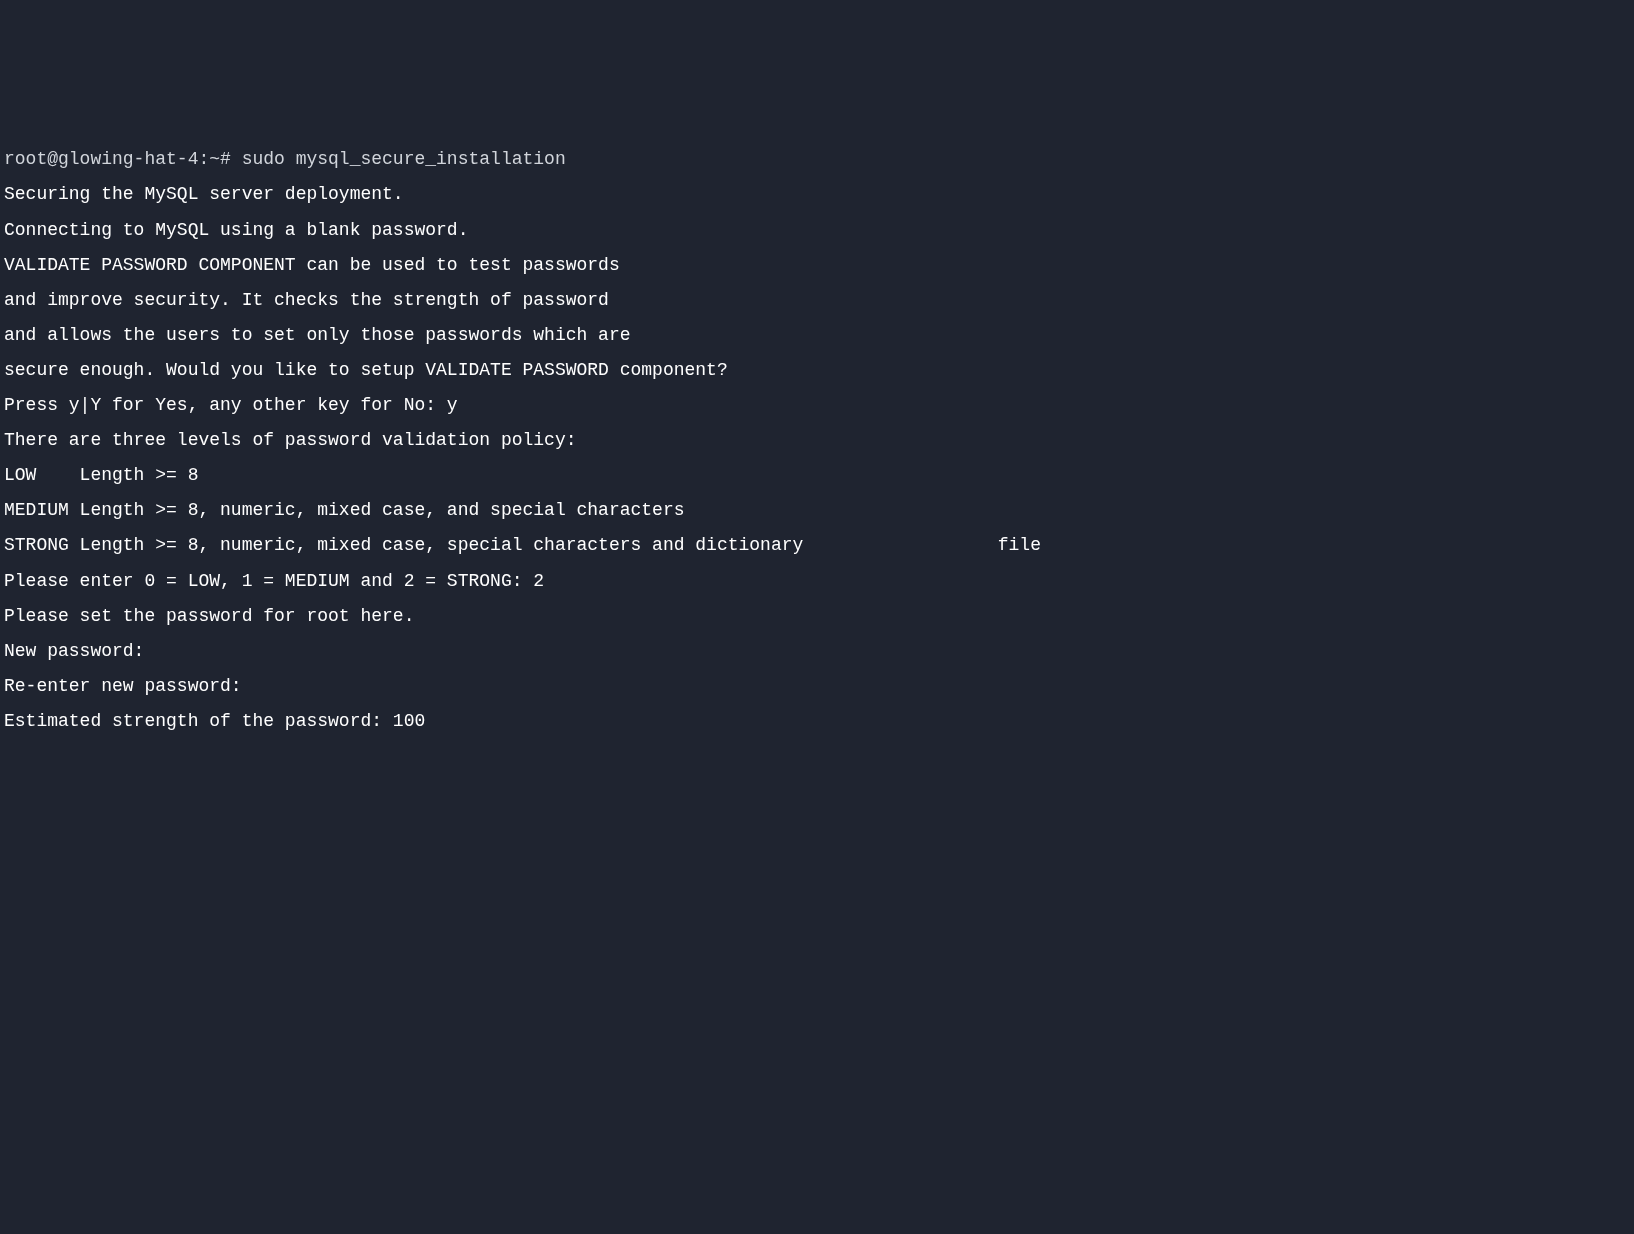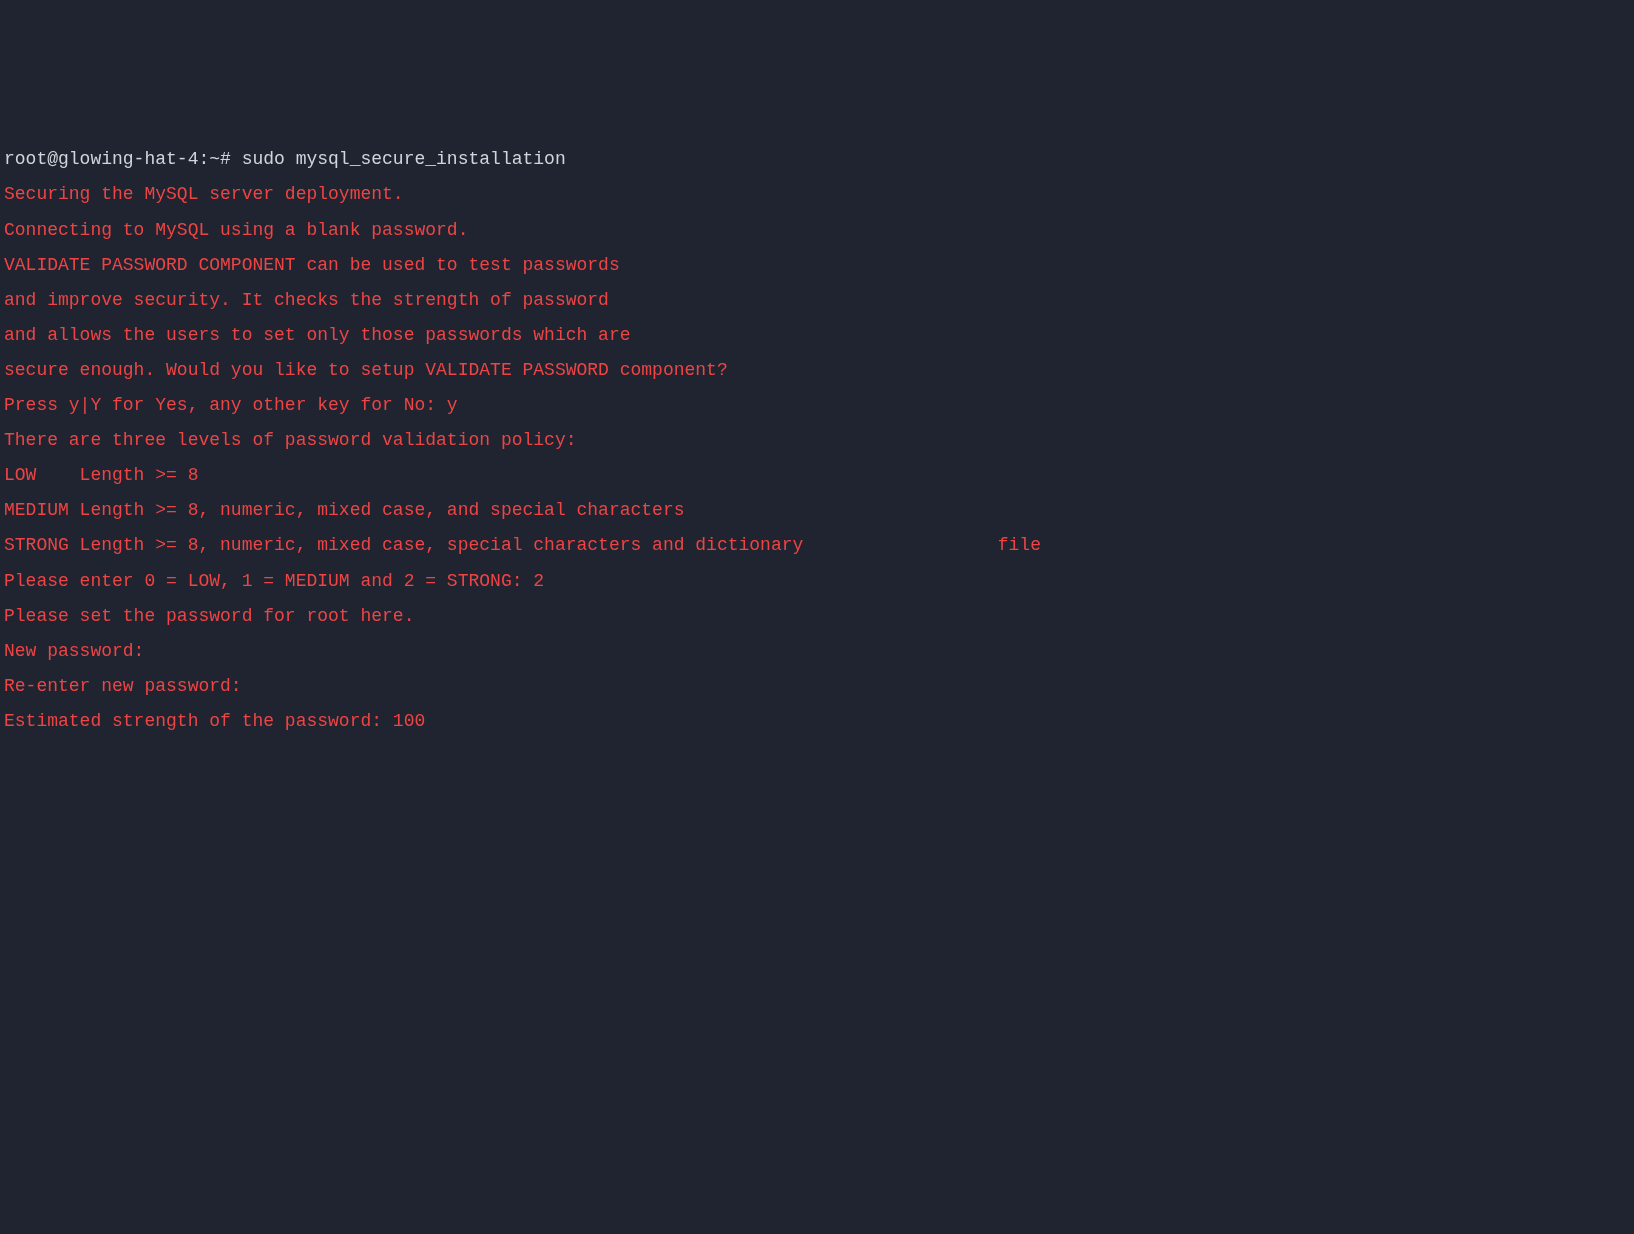--- a/index.html
+++ b/index.html
@@ -23,21 +23,21 @@
       display: block;
       font-family: Liberation Mono, monospace;
     }
     .prompt {
       color: #d1d5db;
     }
     .command {
       color: #d1d5db;
     }
     .output {
-      color: #ef4444;
+      color: #ffffff;
     }
   </style>
 </head>
 <body>
 
 
 
 <div class="terminal"><span class="terminal-line"><span class="prompt">root@glowing-hat-4:~# </span><span class="command">sudo mysql_secure_installation</span></span><span class="terminal-line output"></span><span class="terminal-line output">Securing the MySQL server deployment.</span><span class="terminal-line output"></span><span class="terminal-line output">Connecting to MySQL using a blank password.</span><span class="terminal-line output"></span><span class="terminal-line output">VALIDATE PASSWORD COMPONENT can be used to test passwords</span><span class="terminal-line output">and improve security. It checks the strength of password</span><span class="terminal-line output">and allows the users to set only those passwords which are</span><span class="terminal-line output">secure enough. Would you like to setup VALIDATE PASSWORD component?</span><span class="terminal-line output"></span><span class="terminal-line output">Press y|Y for Yes, any other key for No: y</span><span class="terminal-line output"></span><span class="terminal-line output">There are three levels of password validation policy:</span><span class="terminal-line output"></span><span class="terminal-line output">LOW    Length &gt;= 8</span><span class="terminal-line output">MEDIUM Length &gt;= 8, numeric, mixed case, and special characters</span><span class="terminal-line output">STRONG Length &gt;= 8, numeric, mixed case, special characters and dictionary                  file</span><span class="terminal-line output"></span><span class="terminal-line output">Please enter 0 = LOW, 1 = MEDIUM and 2 = STRONG: 2</span><span class="terminal-line output">Please set the password for root here.</span><span class="terminal-line output"></span><span class="terminal-line output">New password:</span><span class="terminal-line output"></span><span class="terminal-line output">Re-enter new password:</span><span class="terminal-line output"></span><span class="terminal-line output">Estimated strength of the password: 100</span></div>
 
 

